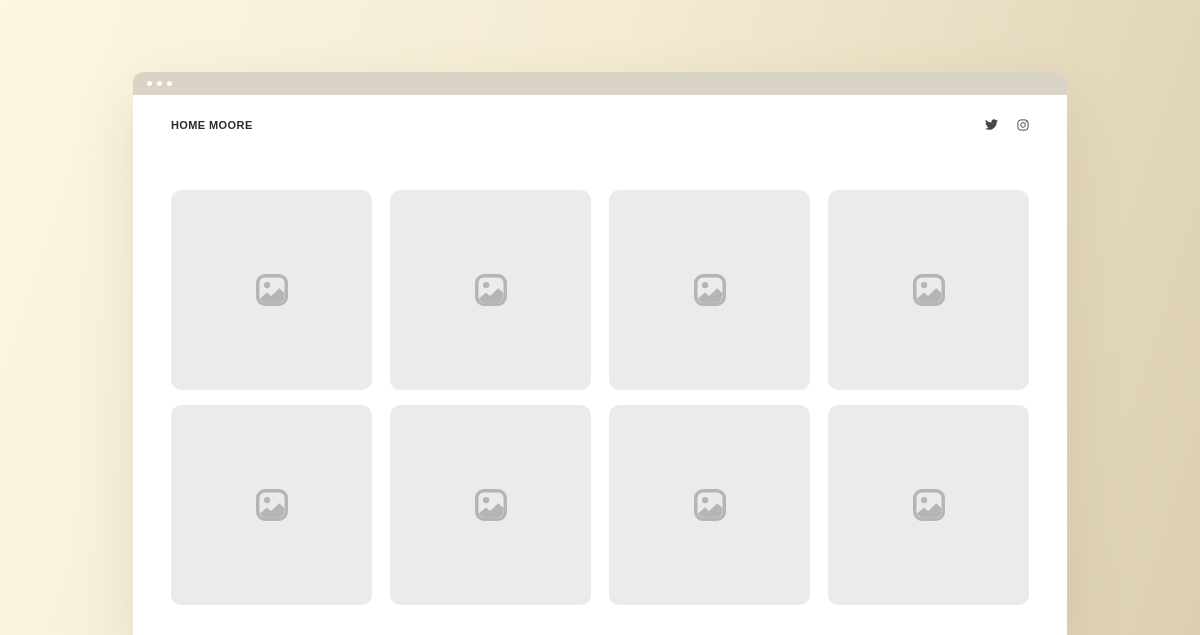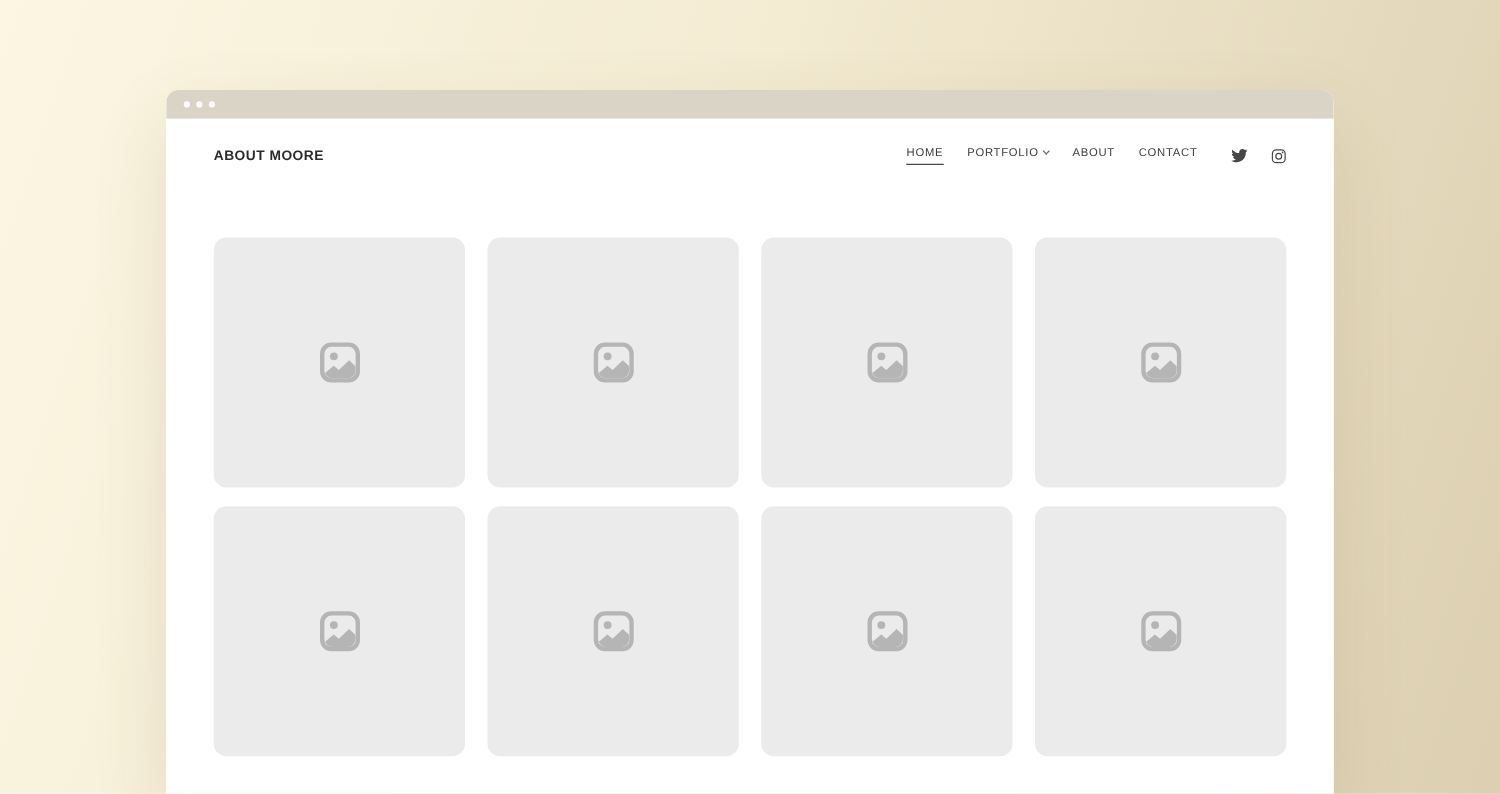--- a/index.html
+++ b/index.html
@@ -115,38 +115,23 @@
 
   <div class="browser-bar">
     <span class="window-dot"></span>
     <span class="window-dot"></span>
     <span class="window-dot"></span>
   </div>
 
   <div class="page">
 
     <div class="site-header">
-      <div class="logo">ABOUT MOORE</div>
+      <div class="logo">HOME MOORE</div>
 
       <div class="header-right">
-        <nav class="nav">
-          <a class="nav-item active">
-            <span>HOME</span>
-          </a>
-          <a class="nav-item">
-            <span>PORTFOLIO</span>
-            <span class="chevron"></span>
-          </a>
-          <a class="nav-item">
-            <span>ABOUT</span>
-          </a>
-          <a class="nav-item">
-            <span>CONTACT</span>
-          </a>
-        </nav>
 
         <div class="social">
           <span class="social-link">
             <svg width="13" height="13" viewBox="0 0 24 24" fill="currentColor">
               <path d="M23.95 4.57c-.88.39-1.83.65-2.82.77 1.01-.61 1.79-1.57 2.16-2.72-.95.56-2 .96-3.12 1.18C19.27 2.85 18 2.25 16.58 2.25c-2.72 0-4.92 2.2-4.92 4.92 0 .39.04.76.13 1.12C7.69 8.09 4.07 6.13 1.64 3.16c-.43.72-.67 1.56-.67 2.47 0 1.71.87 3.21 2.19 4.1-.81-.03-1.57-.25-2.23-.62v.06c0 2.39 1.69 4.37 3.95 4.83-.41.11-.85.17-1.3.17-.31 0-.61-.03-.92-.09.63 1.95 2.45 3.38 4.6 3.42-1.68 1.32-3.81 2.1-6.1 2.1-.39 0-.78-.02-1.17-.07 2.19 1.39 4.77 2.21 7.56 2.21 9.05 0 14-7.5 14-13.99 0-.21 0-.42-.02-.63.96-.69 1.8-1.56 2.46-2.55z"></path>
             </svg>
           </span>
           <span class="social-link">
             <svg width="12" height="12" viewBox="0 0 16 16" fill="none" stroke="currentColor" stroke-width="1.3">
               <rect x="1.2" y="1.2" width="13.6" height="13.6" rx="4"></rect>

